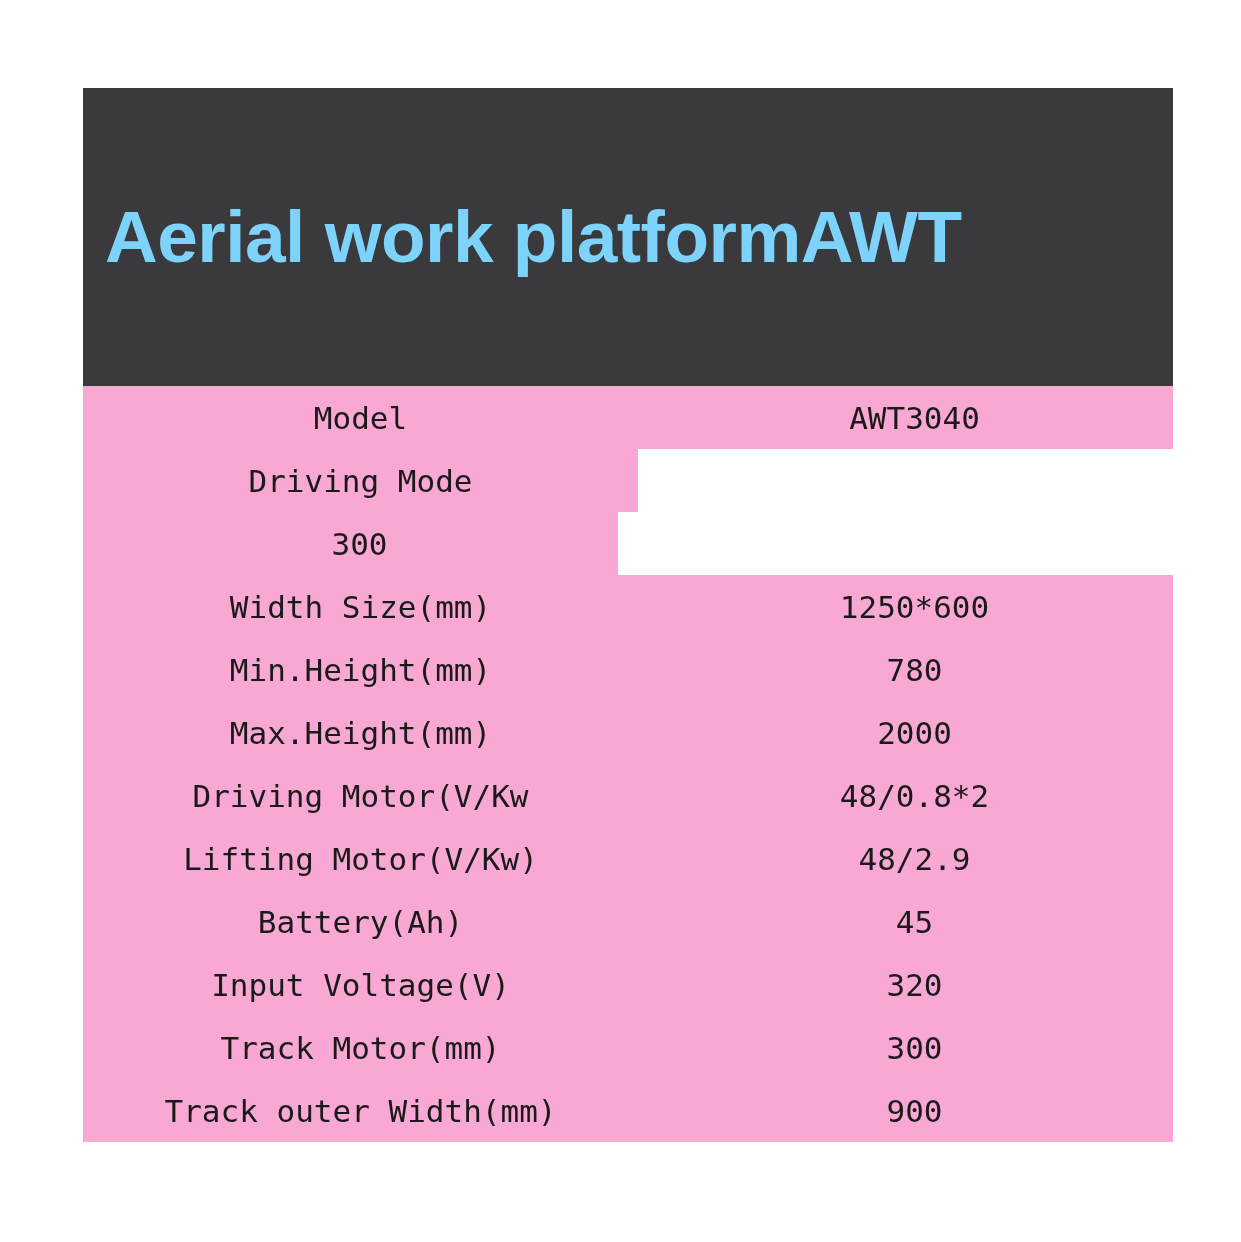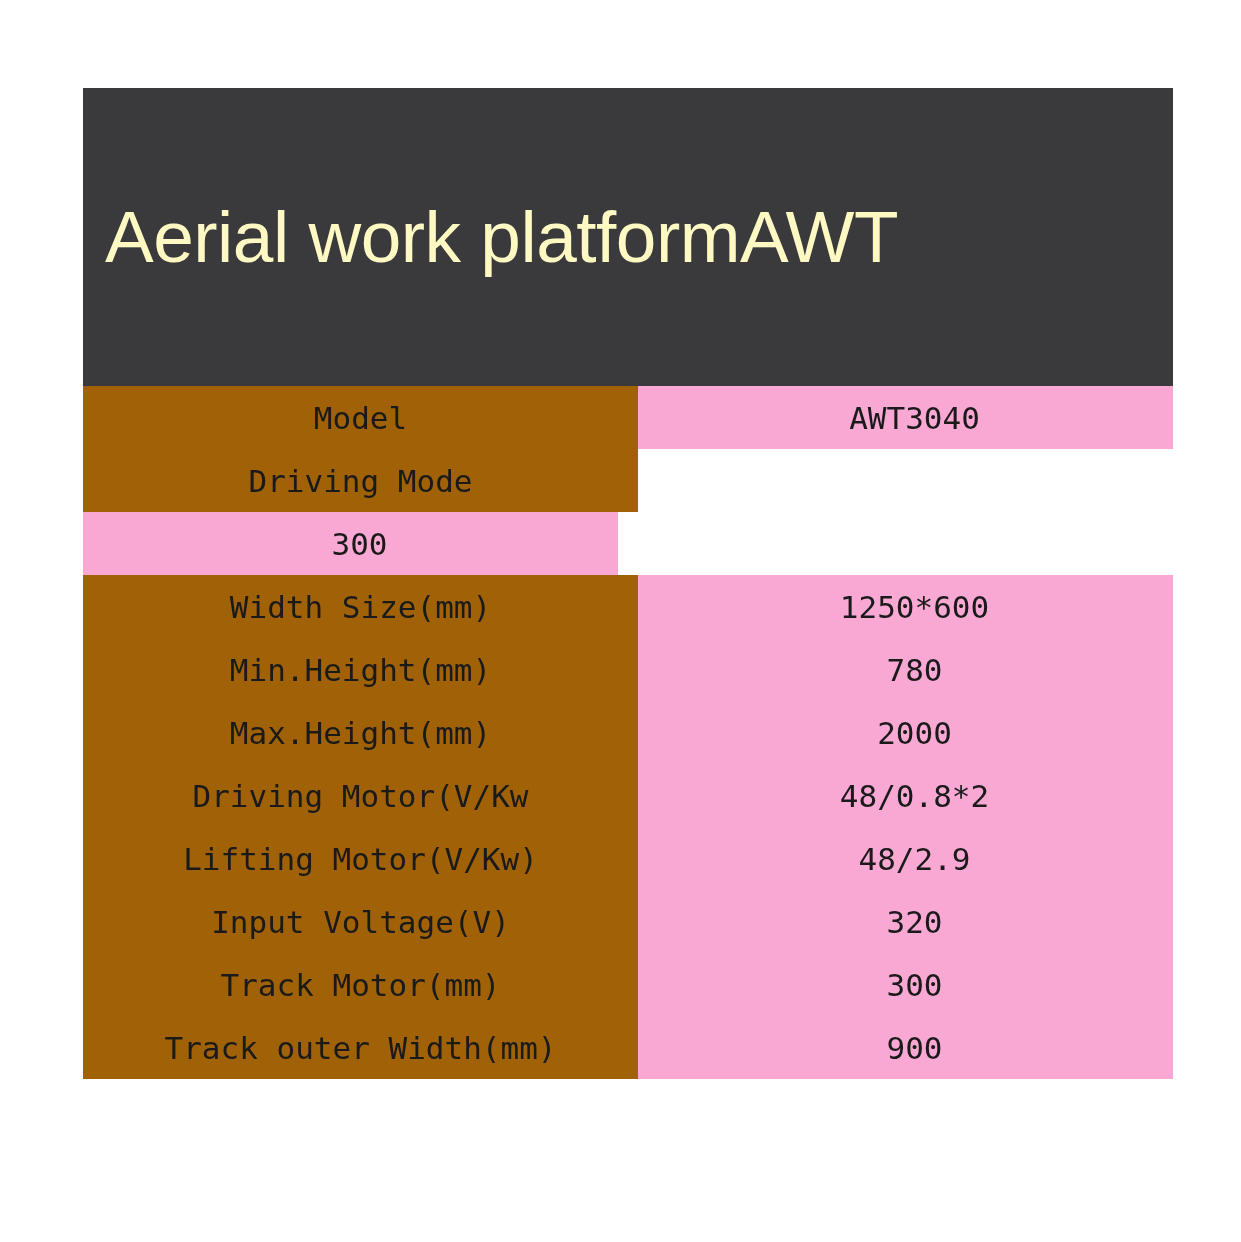--- a/index.html
+++ b/index.html
@@ -27,39 +27,39 @@
   }
   .title-bar {
     background: #3a3a3c;
     height: 298px;
     display: flex;
     align-items: center;
     padding-left: 22px;
     box-sizing: border-box;
   }
   .title-text {
-    color: #fef9c3;
+    color: #7dd3fc;
     font-family: "Liberation Sans", sans-serif;
-    font-weight: normal;
+    font-weight: bold;
     font-size: 73px;
     line-height: 1.05;
     letter-spacing: -0.5px;
     white-space: nowrap;
   }
   .rows {
     width: 1090px;
   }
   .row {
     display: flex;
     width: 100%;
     height: 63px;
   }
   .cell-label {
     width: 555px;
-    background: #a16207;
+    background: #f9a8d4;
     color: #1a1a1a;
     display: flex;
     align-items: center;
     justify-content: center;
     font-family: "DejaVu Sans Mono", monospace;
     font-size: 31px;
     letter-spacing: 0px;
     box-sizing: border-box;
   }
   .cell-value {
@@ -118,20 +118,24 @@
       <div class="row">
         <div class="cell-label">Driving Motor(V/Kw</div>
         <div class="cell-value">48/0.8*2</div>
       </div>
 
       <div class="row">
         <div class="cell-label">Lifting Motor(V/Kw)</div>
         <div class="cell-value">48/2.9</div>
       </div>
 
+      <div class="row">
+        <div class="cell-label">Battery(Ah)</div>
+        <div class="cell-value">45</div>
+      </div>
 
       <div class="row">
         <div class="cell-label">Input Voltage(V)</div>
         <div class="cell-value">320</div>
       </div>
 
       <div class="row">
         <div class="cell-label">Track Motor(mm)</div>
         <div class="cell-value">300</div>
       </div>

